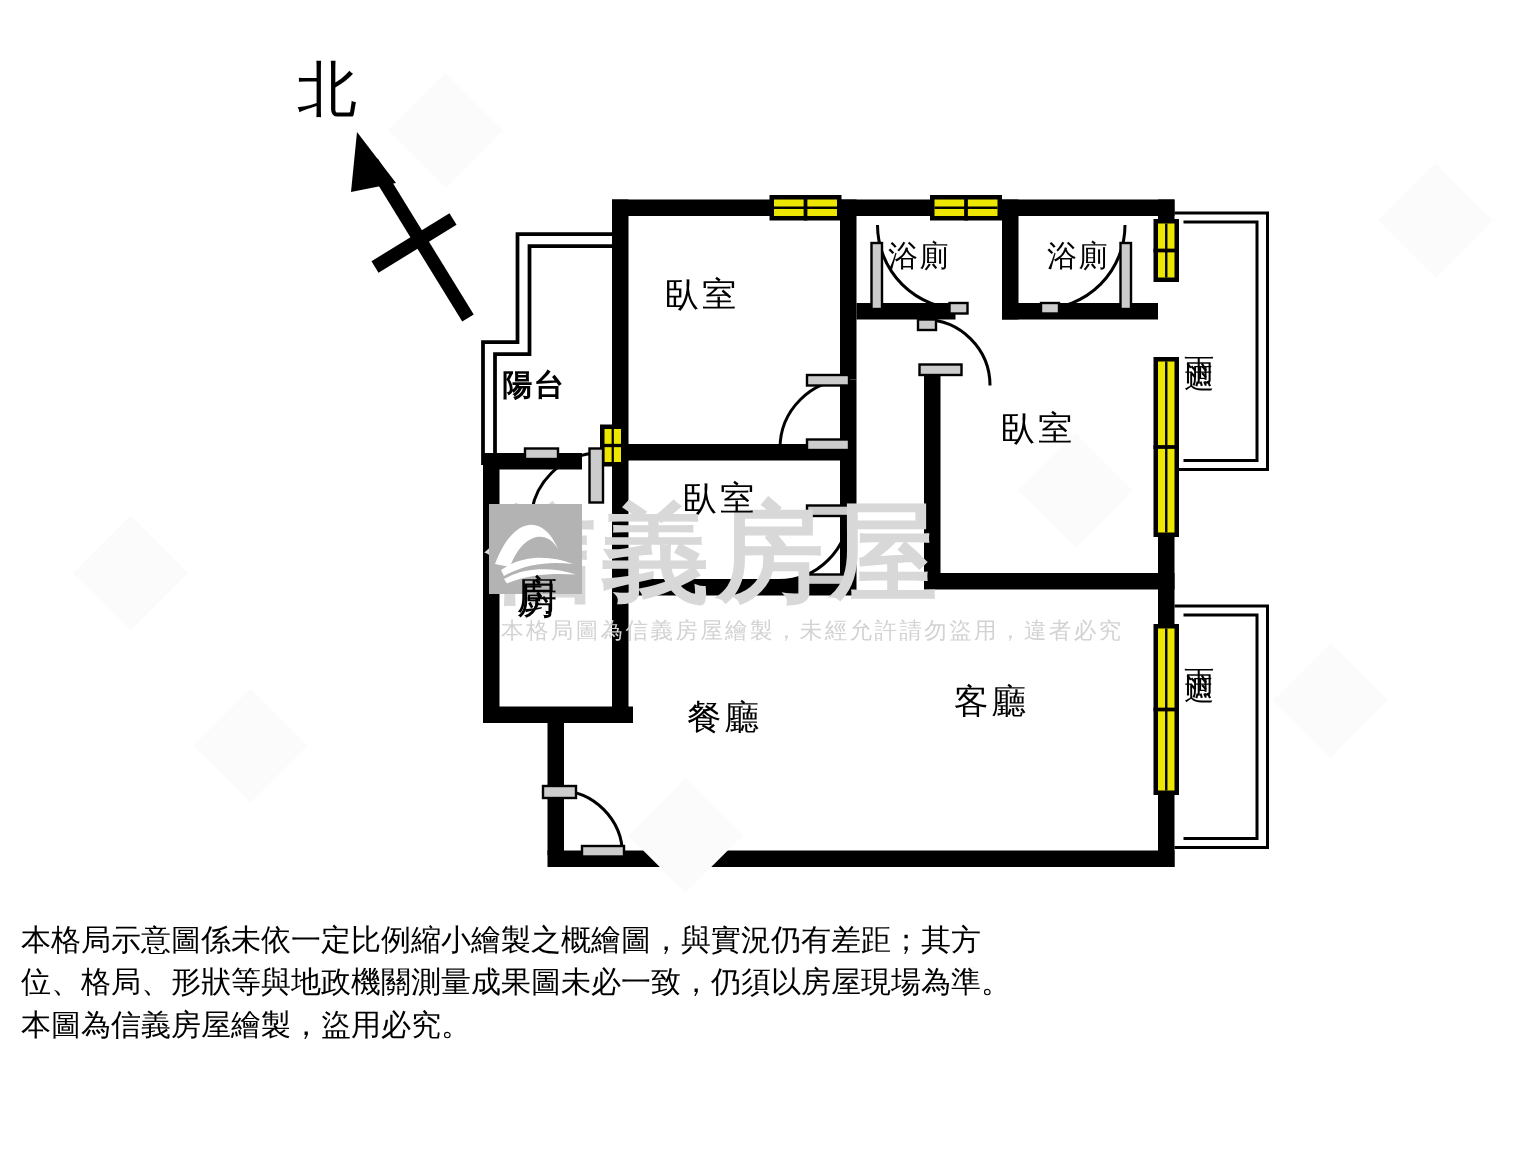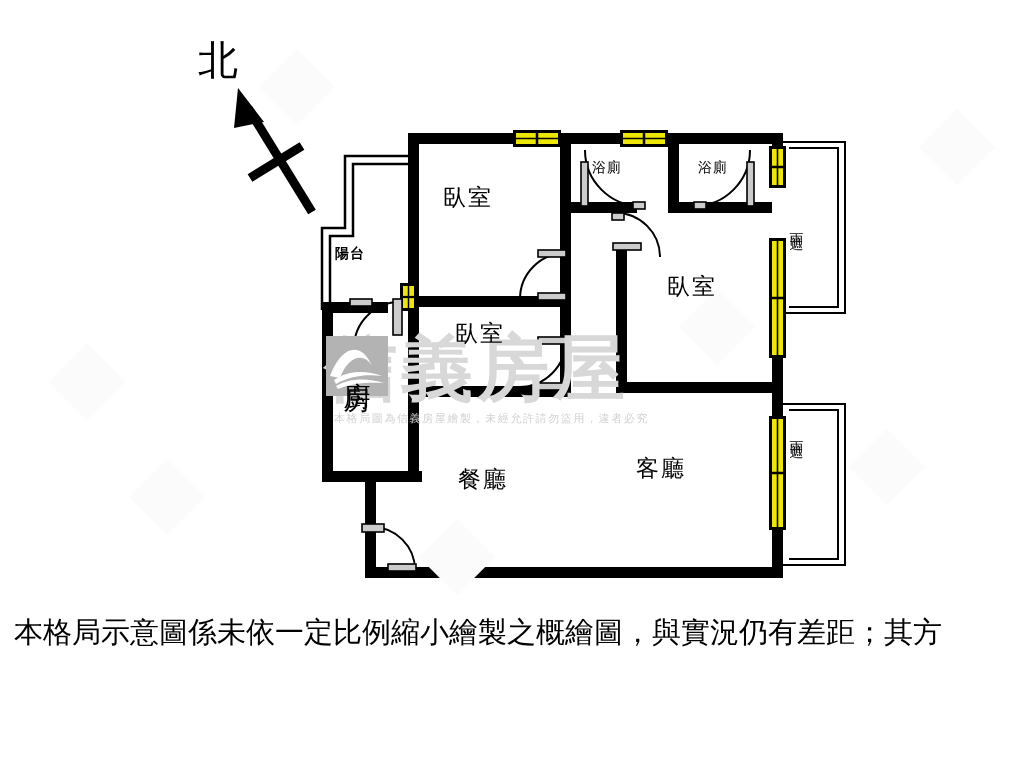--- a/index.html
+++ b/index.html
@@ -63,21 +63,21 @@
     height: 60px;
     background: #b3b3b3;
     overflow: hidden;
   }
   .wm-logo svg { display: block; }
   .wm-small {
     position: absolute;
     left: 334px;
     top: 411px;
     font-family: "DejaVu Sans", "Liberation Sans", sans-serif;
-    font-size: 11px;
+    font-size: 15px;
     color: #d2d2d2;
     letter-spacing: 1.6px;
     white-space: nowrap;
   }
   .wm-diamond {
     position: absolute;
     width: 54px;
     height: 54px;
     background: #fbfbfb;
     transform: rotate(45deg);
@@ -87,40 +87,40 @@
   .room-label {
     position: absolute;
     font-family: "DejaVu Serif", "Liberation Serif", serif;
     color: #000000;
     white-space: nowrap;
     z-index: 3;
     line-height: 1.0;
   }
   .rl-big   { font-size: 23px; letter-spacing: 2px; }
   .rl-mid   { font-size: 27px; letter-spacing: 1px; }
-  .rl-small { font-size: 14px; letter-spacing: 1px; }
+  .rl-small { font-size: 20px; letter-spacing: 1px; }
   .rl-vert {
     writing-mode: vertical-rl;
     text-orientation: upright;
     letter-spacing: 3px;
   }
   .rl-north {
     font-size: 40px;
     font-weight: 400;
     letter-spacing: 1px;
   }
 
   
   #disclaimer {
     position: absolute;
     left: 14px;
     top: 612px;
     width: 998px;
     font-family: "DejaVu Serif", "Liberation Serif", serif;
-    font-size: 29px;
+    font-size: 20px;
     line-height: 1.42;
     color: #000000;
     letter-spacing: 0px;
   }
   #disclaimer p { margin: 0; }
 </style>
 </head>
 <body>
 
 <div id="floorplan-stage">
@@ -321,13 +321,15 @@
   <div class="room-label rl-small rl-vert" style="left:790px; top:222px;">雨遮</div>
 
   <div class="room-label rl-small rl-vert" style="left:790px; top:430px;">雨遮</div>
 
   <div class="room-label rl-north" style="left:198px; top:40px;">北</div>
 
 </div>
 
 <div id="disclaimer">
   <p>本格局示意圖係未依一定比例縮小繪製之概繪圖，與實況仍有差距；其方</p>
+  <p>位、格局、形狀等與地政機關測量成果圖未必一致，仍須以房屋現場為準。</p>
+  <p>本圖為信義房屋繪製，盜用必究。</p>
 </div>
 
 </body></html>

